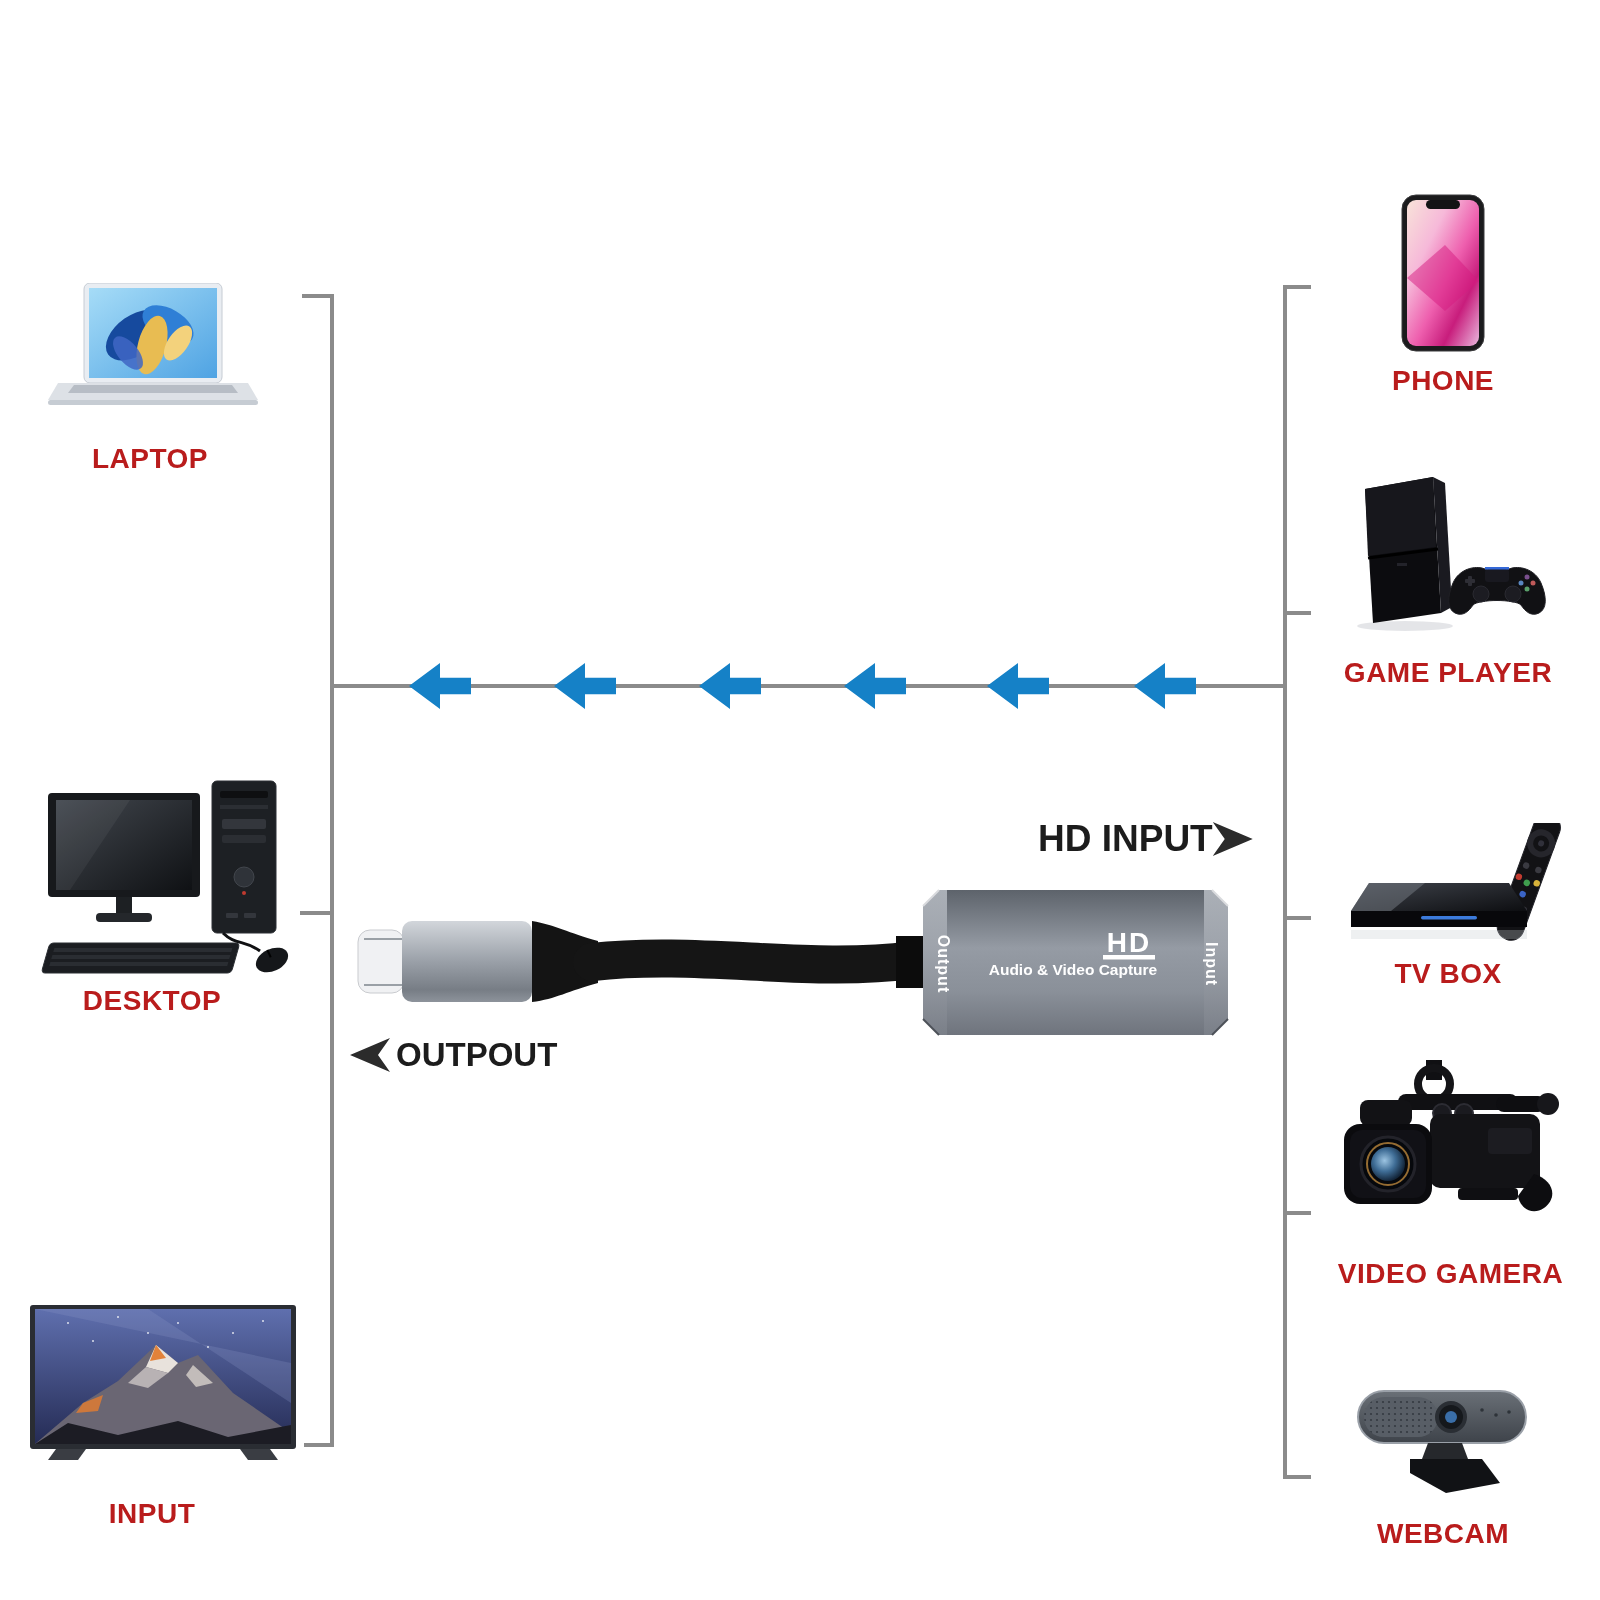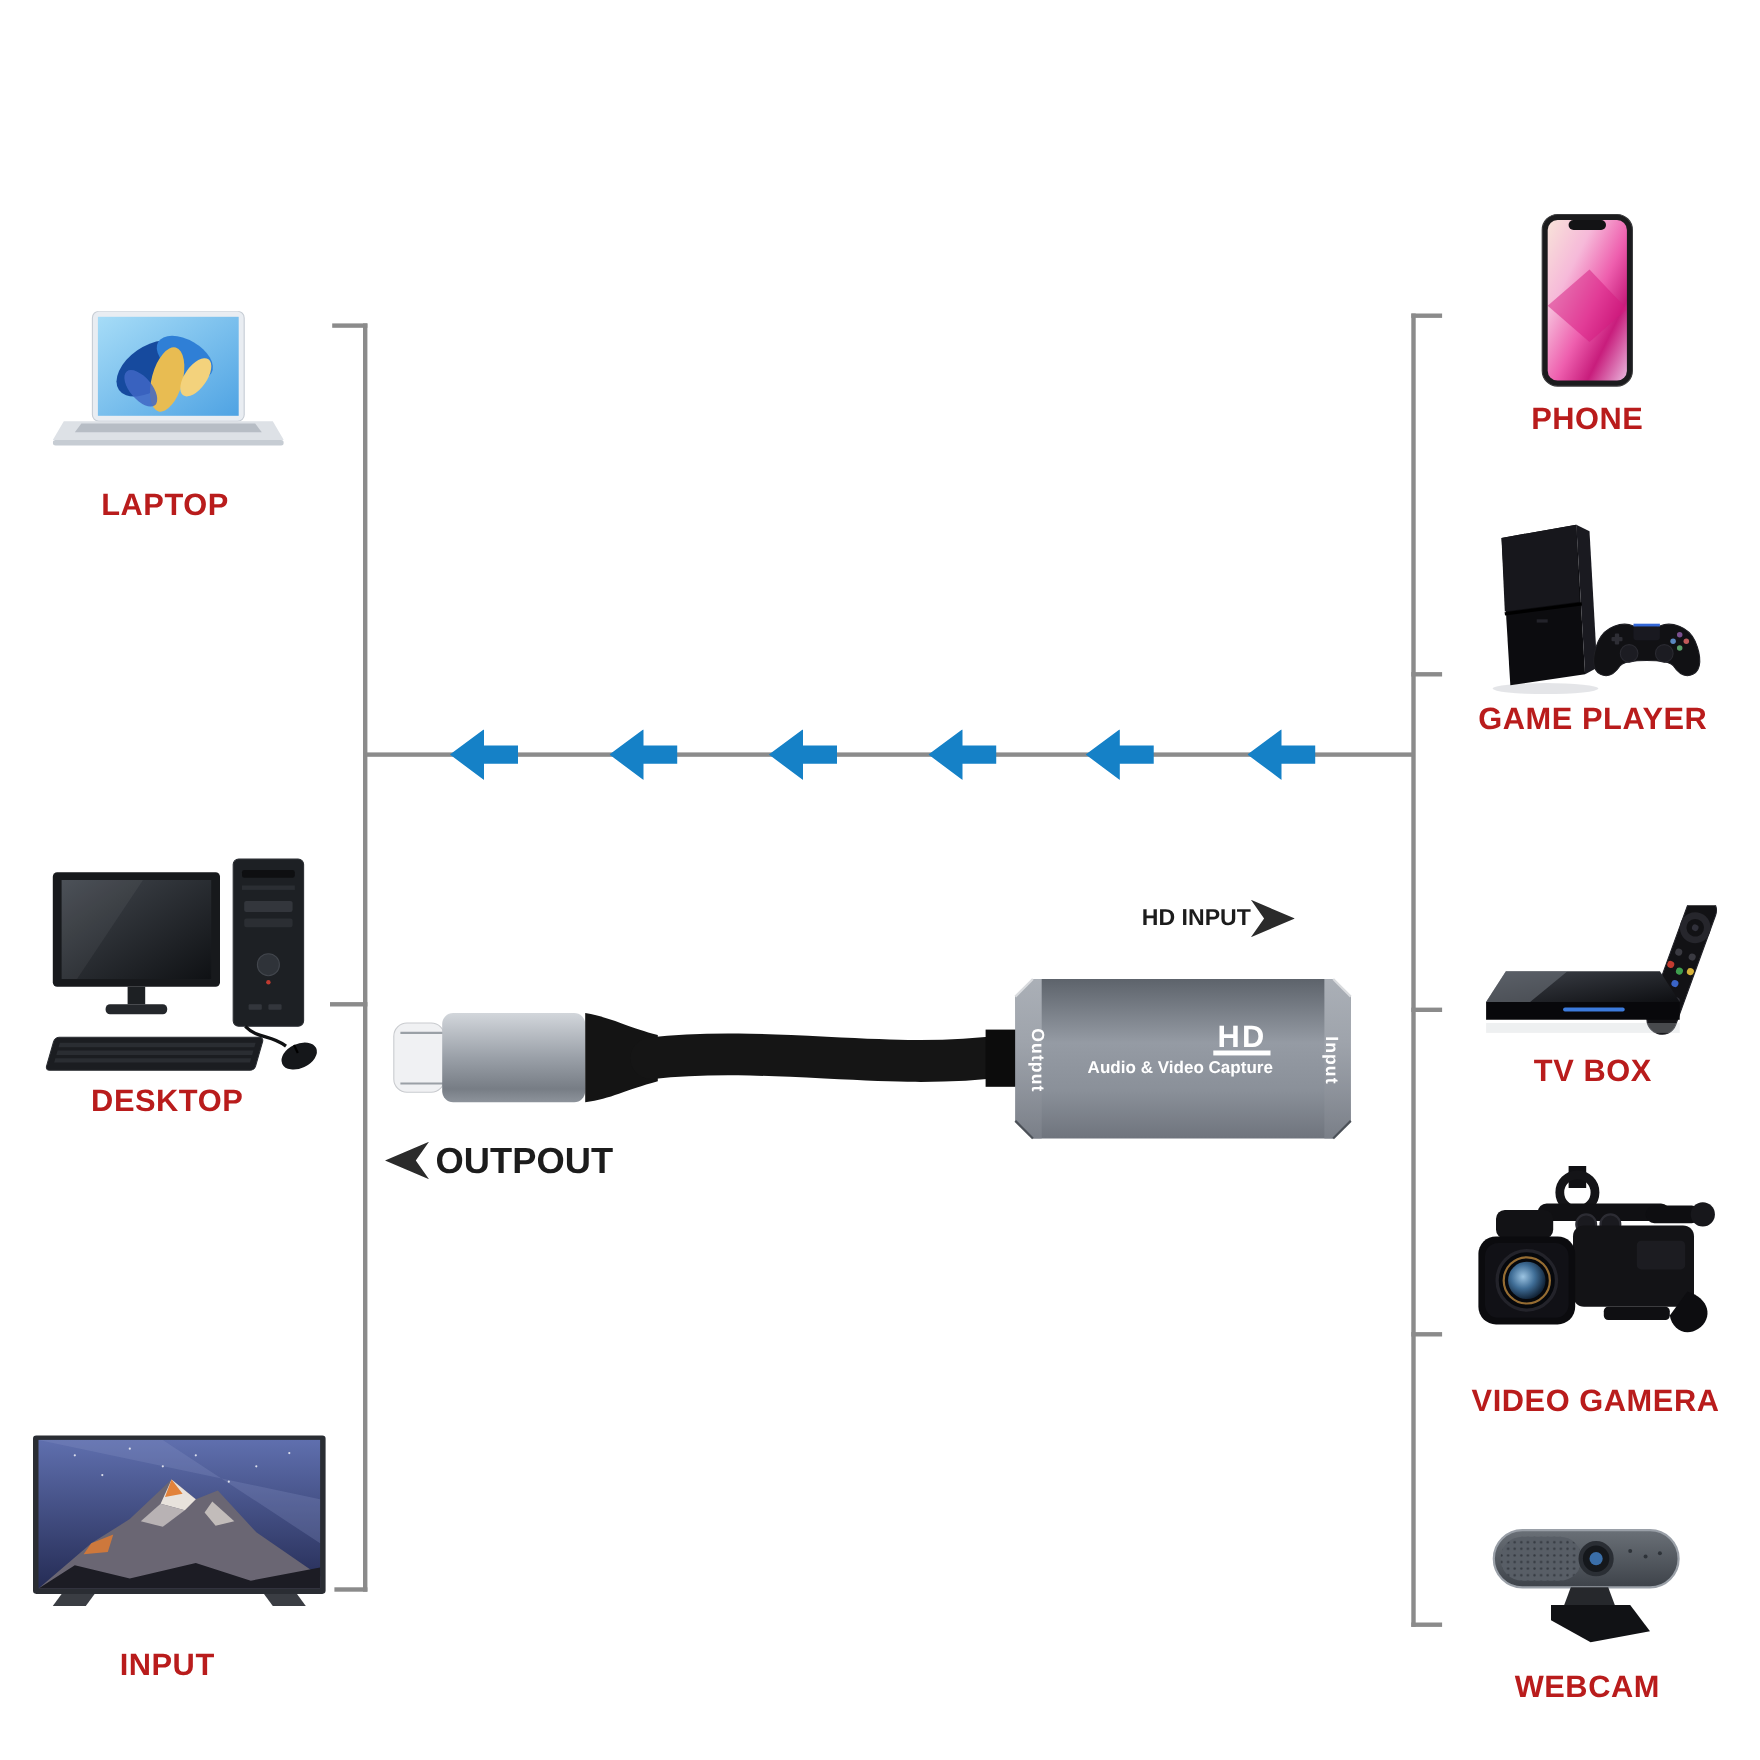--- a/index.html
+++ b/index.html
@@ -148,21 +148,21 @@
     <circle cx="178" cy="131" r="8" fill="#1c1c22" stroke="#2a2a31"></circle>
     <g fill="#2e2e35">
       <rect x="130" y="116" width="10" height="4" rx="1"></rect>
       <rect x="133" y="113" width="4" height="10" rx="1"></rect>
     </g>
     <circle cx="192" cy="114" r="2.5" fill="#7a4f8e"></circle>
     <circle cx="198" cy="120" r="2.5" fill="#c05a5a"></circle>
     <circle cx="186" cy="120" r="2.5" fill="#5a87c0"></circle>
     <circle cx="192" cy="126" r="2.5" fill="#5aa06a"></circle>
   </svg>
-  <div class="dev-label" style="left:1333px;top:638px;width:230px">GAME PLAYER</div>
+  <div class="dev-label" style="left:1333px;top:657px;width:230px">GAME PLAYER</div>
 
   <svg class="ill" style="left:1333px;top:823px" width="240" height="125" viewBox="0 0 240 125">
     <defs>
       <linearGradient id="tbTop" x1="0" y1="0" x2="1" y2="1">
         <stop offset="0" stop-color="#3f434b"></stop>
           <stop offset="1" stop-color="#0d0e11"></stop>
       </linearGradient>
     </defs>
     <g transform="rotate(20 195 55)">
       <rect x="182" y="-12" width="27" height="132" rx="13" fill="#121215" stroke="#232329"></rect>
@@ -292,21 +292,21 @@
     <line x1="872" y1="10" x2="888" y2="26" stroke="#d9dbde" stroke-width="2"></line>
     <line x1="583" y1="139" x2="599" y2="155" stroke="#4c5158" stroke-width="2"></line>
     <line x1="872" y1="155" x2="888" y2="139" stroke="#4c5158" stroke-width="2"></line>
     <text x="602" y="84" transform="rotate(90 602 84)" text-anchor="middle" dominant-baseline="middle" fill="#ffffff" font-size="16" font-weight="bold" letter-spacing="1">Output</text>
     <text x="870" y="84" transform="rotate(90 870 84)" text-anchor="middle" dominant-baseline="middle" fill="#ffffff" font-size="16" font-weight="bold" letter-spacing="1">Input</text>
     <text x="789" y="72" text-anchor="middle" fill="#ffffff" font-size="28" font-weight="bold" letter-spacing="2">HD</text>
     <rect x="763" y="75" width="52" height="4.5" fill="#ffffff"></rect>
     <text x="733" y="95" text-anchor="middle" fill="#ffffff" font-size="15.5" font-weight="bold">Audio &amp; Video Capture</text>
   </svg>
 
-  <div class="anno" style="left:1038px;top:818px;font-size:21px;">
+  <div class="anno" style="left:1038px;top:818px;font-size:37px;">
     <span>HD INPUT</span>
     <div class="chev"></div>
   </div>
   <div class="anno" style="left:350px;top:1036px;font-size:33px;gap:6px">
     <div class="chev chev-l"></div>
     <span>OUTPOUT</span>
   </div>
 
 </div>
 

